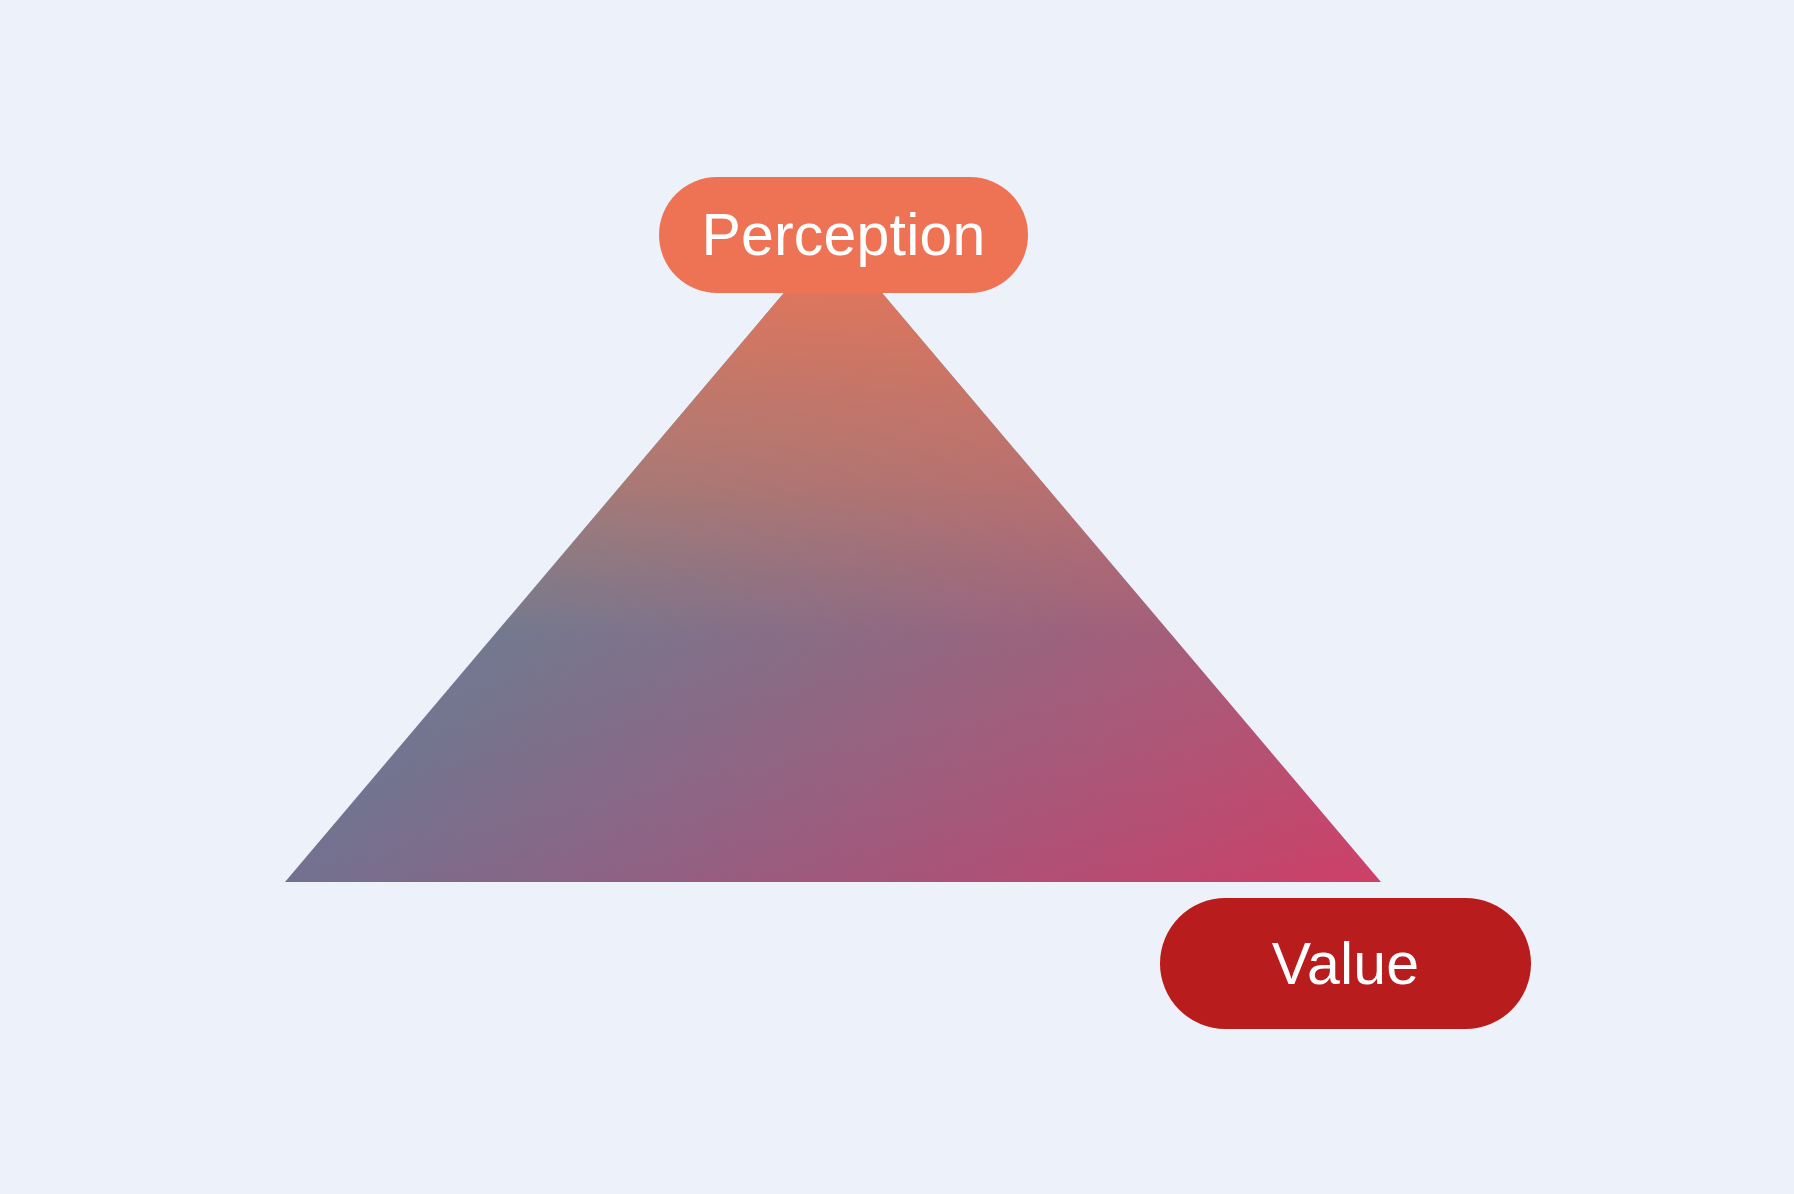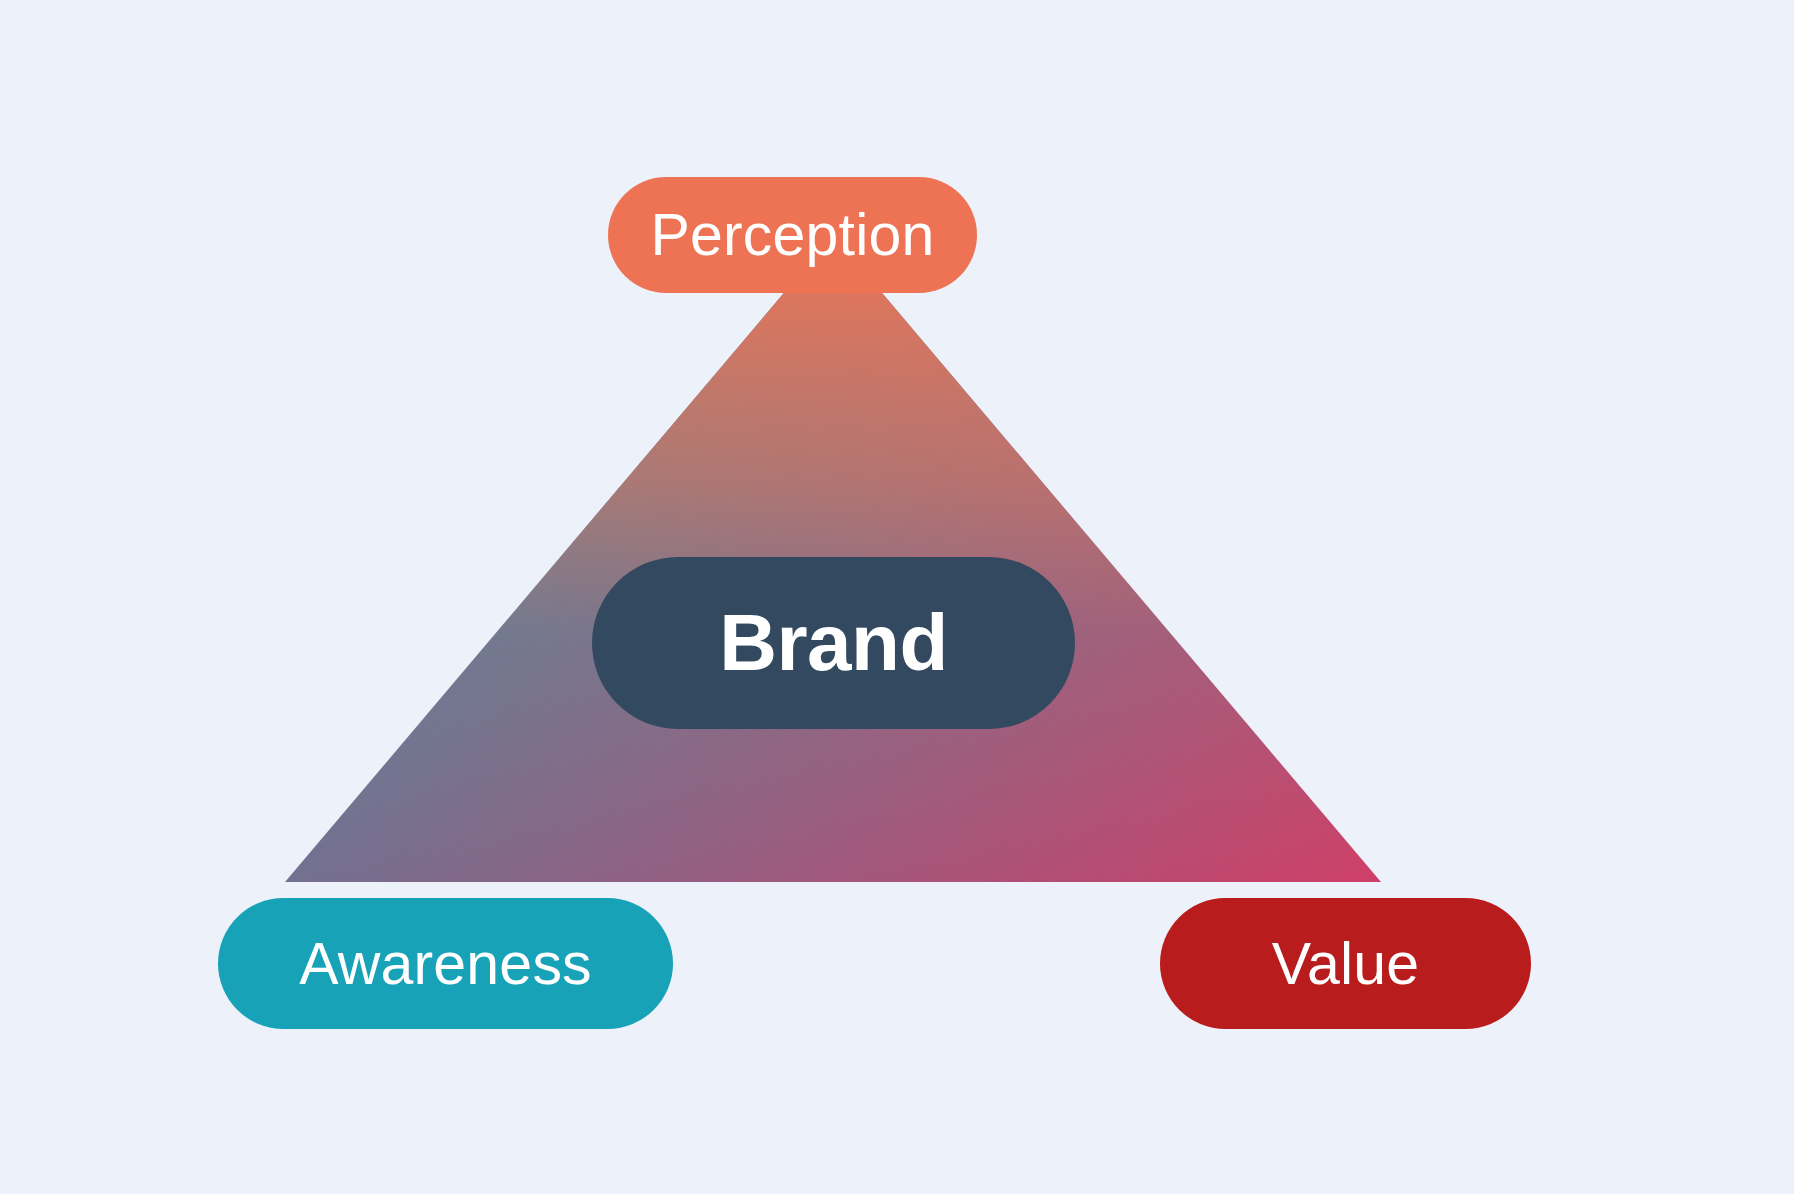--- a/index.html
+++ b/index.html
@@ -35,21 +35,21 @@
     display: flex;
     align-items: center;
     justify-content: center;
     box-sizing: border-box;
     color: #ffffff;
     white-space: nowrap;
     letter-spacing: 0.2px;
   }
 
   #pill-perception {
-    left: 608px;
+    left: 659px;
     top: 177px;
     width: 369px;
     height: 116px;
     border-radius: 58px;
     background: #ee7355;
     font-size: 59px;
     font-weight: 400;
   }
 
   #pill-brand {
@@ -116,25 +116,19 @@
 
     <polygon points="833,235 1381,882 285,882" fill="url(#gradFull)"></polygon>
 
     <polygon points="833,235 1381,882 285,882" fill="url(#gradOverlay)"></polygon>
   </svg>
 
   <div class="pill" id="pill-perception">
     <span>Perception</span>
   </div>
 
-  <div class="pill" id="pill-brand">
-    <span>Brand</span>
-  </div>
 
-  <div class="pill" id="pill-awareness">
-    <span>Awareness</span>
-  </div>
 
   <div class="pill" id="pill-value">
     <span>Value</span>
   </div>
 
 </div>
 
 </body></html>

